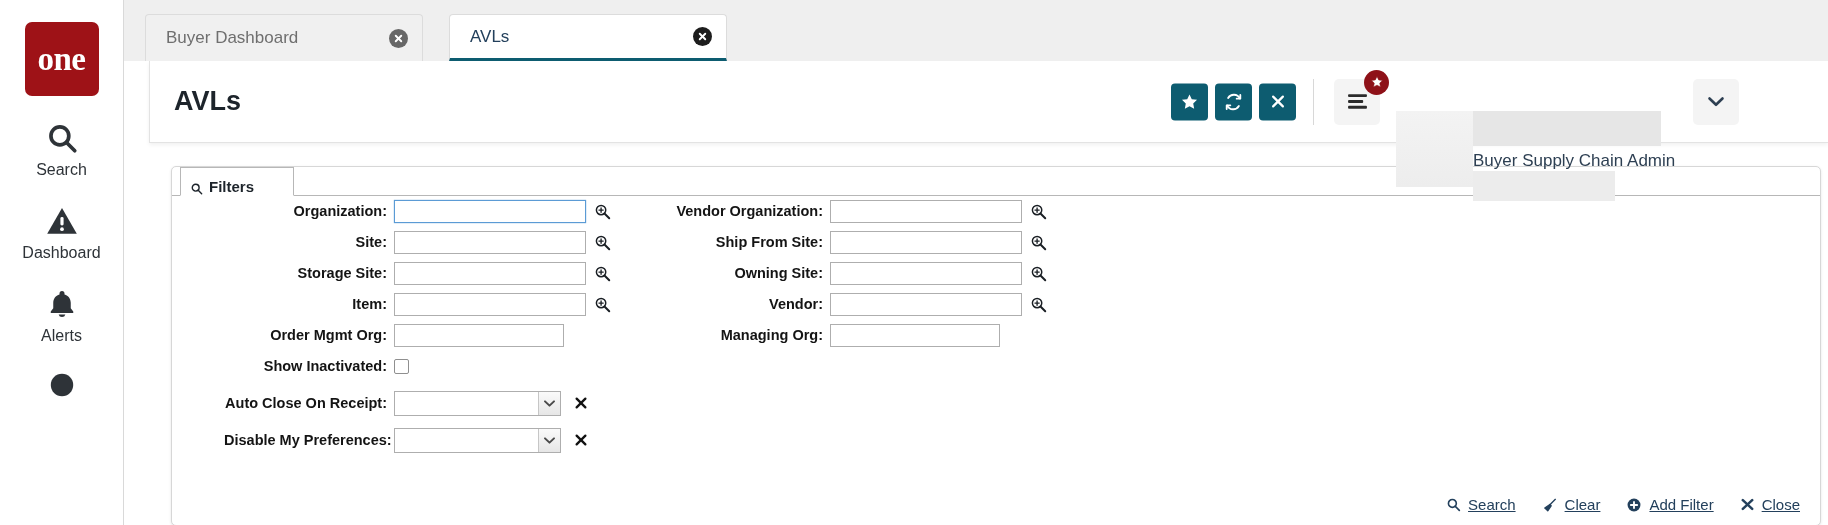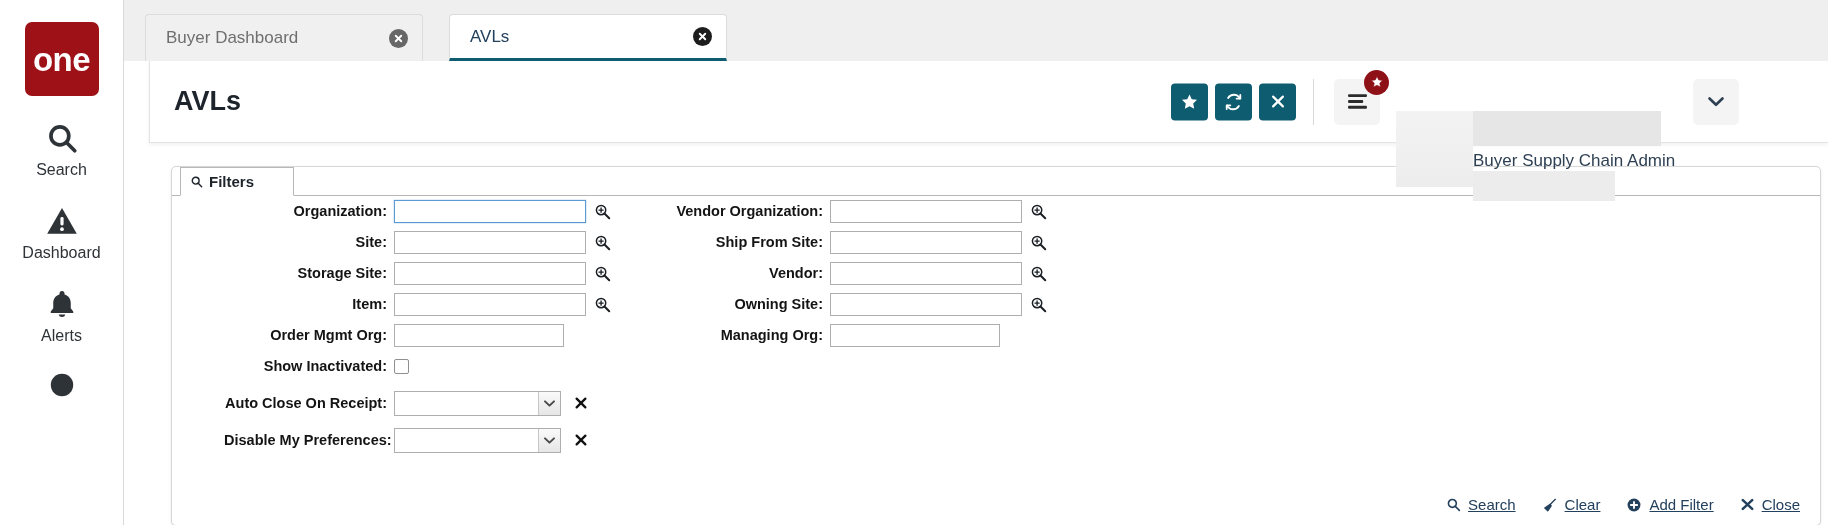--- a/index.html
+++ b/index.html
@@ -36,21 +36,21 @@
     display: flex;
     align-items: center;
     justify-content: center;
   }
   .rail-logo-text {
     color: #ffffff;
     font-size: 33px;
     font-weight: 600;
     letter-spacing: -0.5px;
     line-height: 1;
-    font-family: Liberation Sans, sans-serif;
+    font-family: Liberation Serif, serif;
   }
   .rail-item {
     width: 100%;
     margin-top: 22px;
     display: flex;
     flex-direction: column;
     align-items: center;
     cursor: pointer;
   }
   .rail-icon {
@@ -277,21 +277,21 @@
     border-bottom: 1px solid #b7b7b7;
   }
   .filters-tab {
     position: absolute;
     left: 8px; top: 0;
     width: 114px; height: 29px;
     border: 1px solid #b7b7b7;
     border-bottom: 1px solid #ffffff;
     background: #ffffff;
     display: flex;
-    align-items: center;
+    align-items: flex-end;
     gap: 6px;
     padding-left: 9px;
     font-size: 15px;
     font-weight: bold;
     color: #1d242b;
     cursor: pointer;
     z-index: 2;
   }
 
   .filter-grid {
@@ -687,34 +687,34 @@
               <svg width="17" height="17" viewBox="0 0 24 24" fill="none" stroke="#1a1f24" stroke-width="2.1">
                 <circle cx="10" cy="10" r="6.6"></circle>
                   <line x1="14.8" y1="14.8" x2="21.5" y2="21.5" stroke-width="2.8" stroke-linecap="round"></line>
                 <line x1="7" y1="10" x2="13" y2="10" stroke-width="1.9" stroke-linecap="round"></line>
                 <line x1="10" y1="7" x2="10" y2="13" stroke-width="1.9" stroke-linecap="round"></line>
               </svg>
             </span>
           </div>
 
           <div class="frow">
-            <div class="flabel">Vendor:</div>
+            <div class="flabel">Owning Site:</div>
             <input class="finput" type="text" value="" style="">
             <span class="mag">
               <svg width="17" height="17" viewBox="0 0 24 24" fill="none" stroke="#1a1f24" stroke-width="2.1">
                 <circle cx="10" cy="10" r="6.6"></circle>
                   <line x1="14.8" y1="14.8" x2="21.5" y2="21.5" stroke-width="2.8" stroke-linecap="round"></line>
                 <line x1="7" y1="10" x2="13" y2="10" stroke-width="1.9" stroke-linecap="round"></line>
                 <line x1="10" y1="7" x2="10" y2="13" stroke-width="1.9" stroke-linecap="round"></line>
               </svg>
             </span>
           </div>
 
           <div class="frow">
-            <div class="flabel">Owning Site:</div>
+            <div class="flabel">Vendor:</div>
             <input class="finput" type="text" value="" style="">
             <span class="mag">
               <svg width="17" height="17" viewBox="0 0 24 24" fill="none" stroke="#1a1f24" stroke-width="2.1">
                 <circle cx="10" cy="10" r="6.6"></circle>
                   <line x1="14.8" y1="14.8" x2="21.5" y2="21.5" stroke-width="2.8" stroke-linecap="round"></line>
                 <line x1="7" y1="10" x2="13" y2="10" stroke-width="1.9" stroke-linecap="round"></line>
                 <line x1="10" y1="7" x2="10" y2="13" stroke-width="1.9" stroke-linecap="round"></line>
               </svg>
             </span>
           </div>

